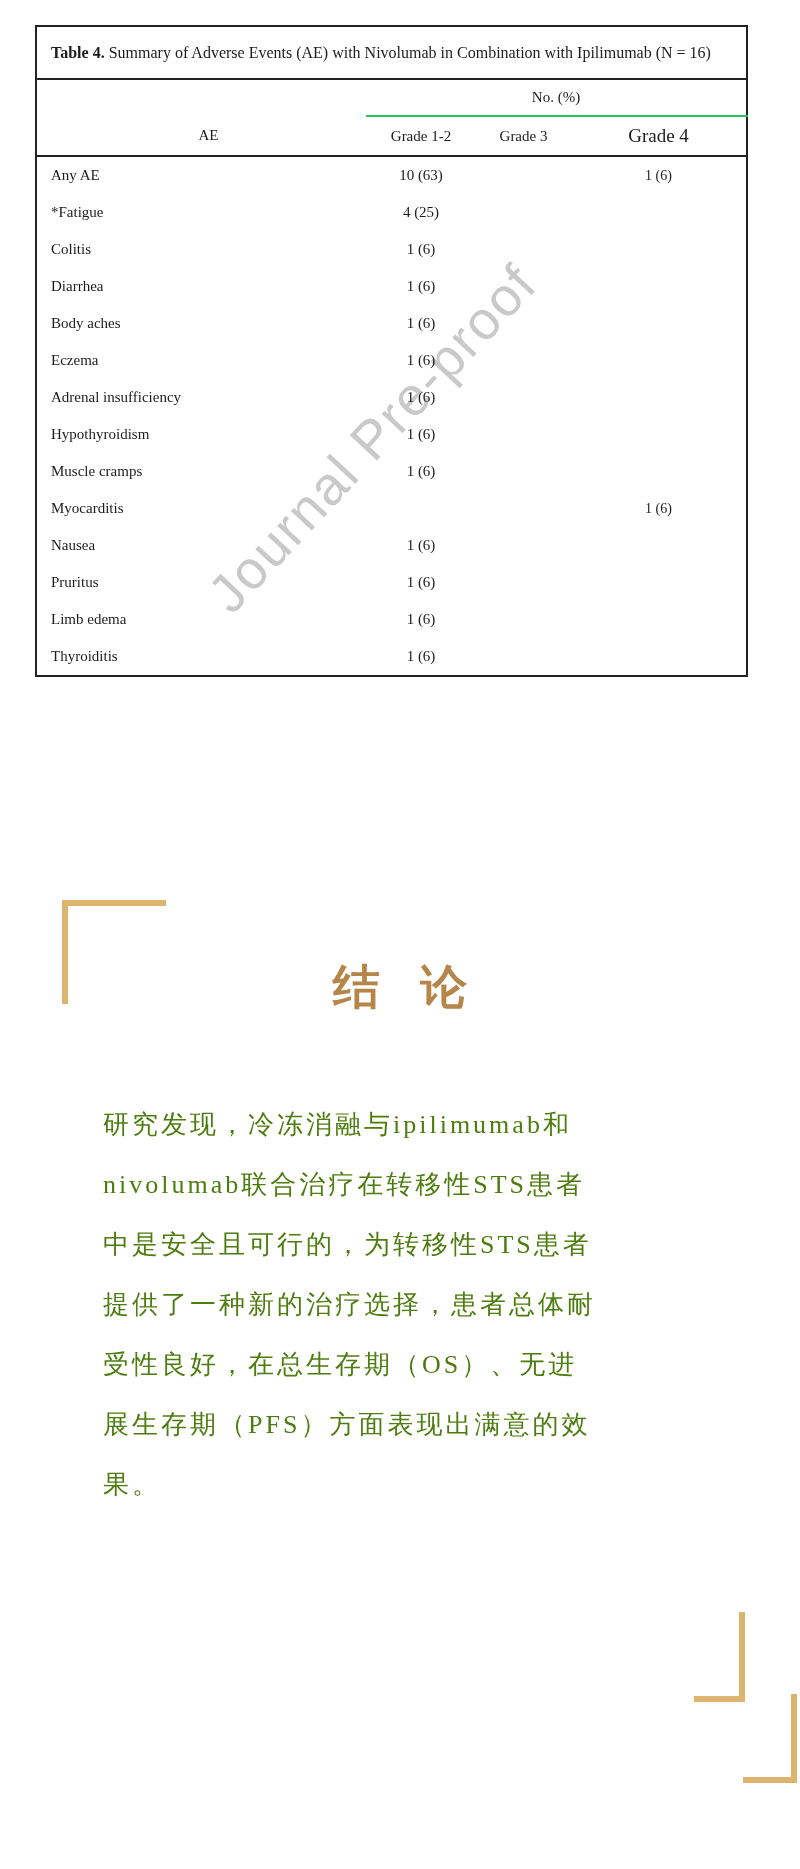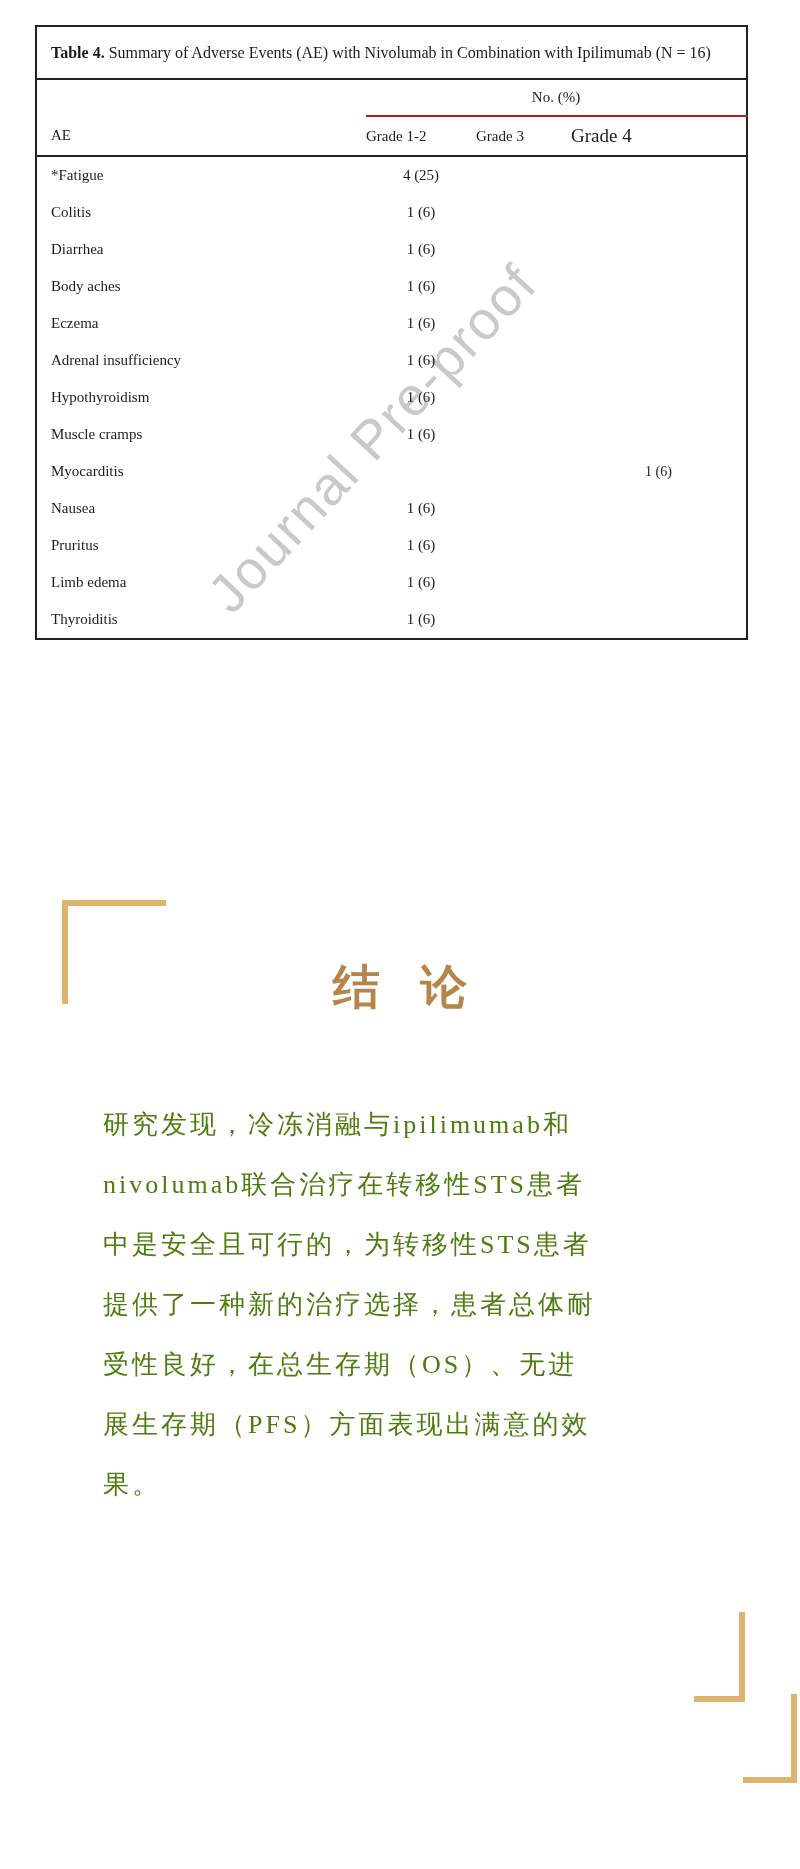--- a/index.html
+++ b/index.html
@@ -20,23 +20,23 @@
   
   .ae-table-wrap { position:absolute; left:35px; top:25px; width:711px; z-index:2; }
   table.ae {
     border-collapse:collapse; width:711px; table-layout:fixed;
     color:#1c1c1c; border:2px solid #222222; font-size:15px;
   }
   table.ae td { padding:0; vertical-align:middle; }
   tr.title-row td { height:51px; border-bottom:2px solid #222222; padding-left:14px; font-size:16px;border-radius:26px; }
   .b { font-weight:bold; }
   tr.group-row td { height:35px; }
-  td.group-cell { text-align:center; border-bottom:2px solid #b91c1c; }
-  tr.head-row td { height:38px; border-bottom:2px solid #222222; text-align:left; }
-  tr.head-row td.ae-col { text-align:left; padding-left:14px; }
+  td.group-cell { text-align:center; border-bottom:2px solid #22c55e; }
+  tr.head-row td { height:38px; border-bottom:2px solid #222222; text-align:center; }
+  tr.head-row td.ae-col { text-align:center; padding-left:14px; }
   td.g4h { font-size:19px; }
   tr.data td { height:37px; text-align:center; }
   tr.data td.ae-col { text-align:left; padding-left:14px; }
   tr.data td.g4v { font-size:14px; }
 
   
   .gold { position:absolute; background:#dcb46e; z-index:2; }
 
   
   .conclusion-heading {
@@ -75,20 +75,26 @@
       <tr class="group-row">
         <td></td>
         <td colspan="3" class="group-cell">No. (%)</td>
       </tr>
       <tr class="head-row">
         <td class="ae-col">AE</td>
         <td>Grade 1-2</td>
         <td>Grade 3</td>
         <td class="g4h">Grade 4</td>
       </tr>
+      <tr class="data">
+            <td class="ae-col">Any AE</td>
+            <td>10 (63)</td>
+            <td></td>
+            <td class="g4v">1 (6)</td>
+          </tr>
       <tr class="data">
             <td class="ae-col">*Fatigue</td>
             <td>4 (25)</td>
             <td></td>
             <td class="g4v"></td>
           </tr>
       <tr class="data">
             <td class="ae-col">Colitis</td>
             <td>1 (6)</td>
             <td></td>

